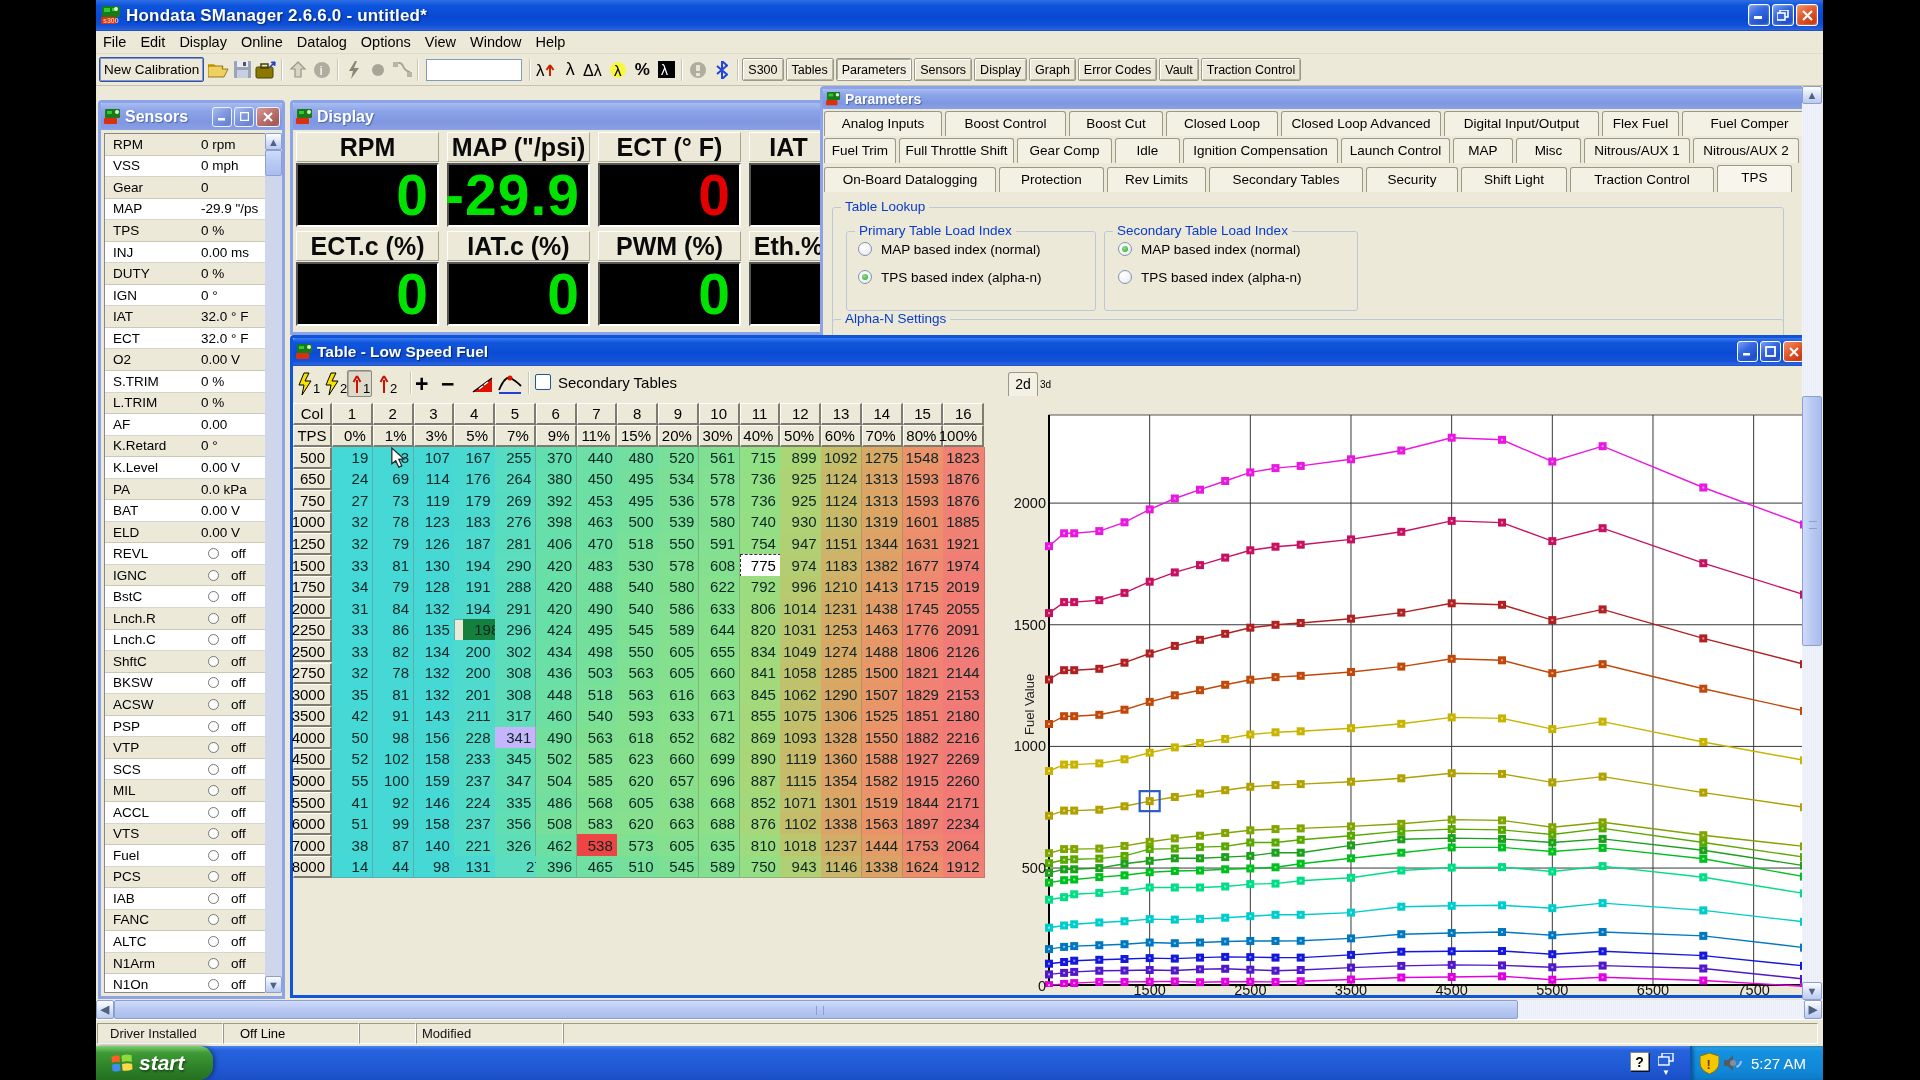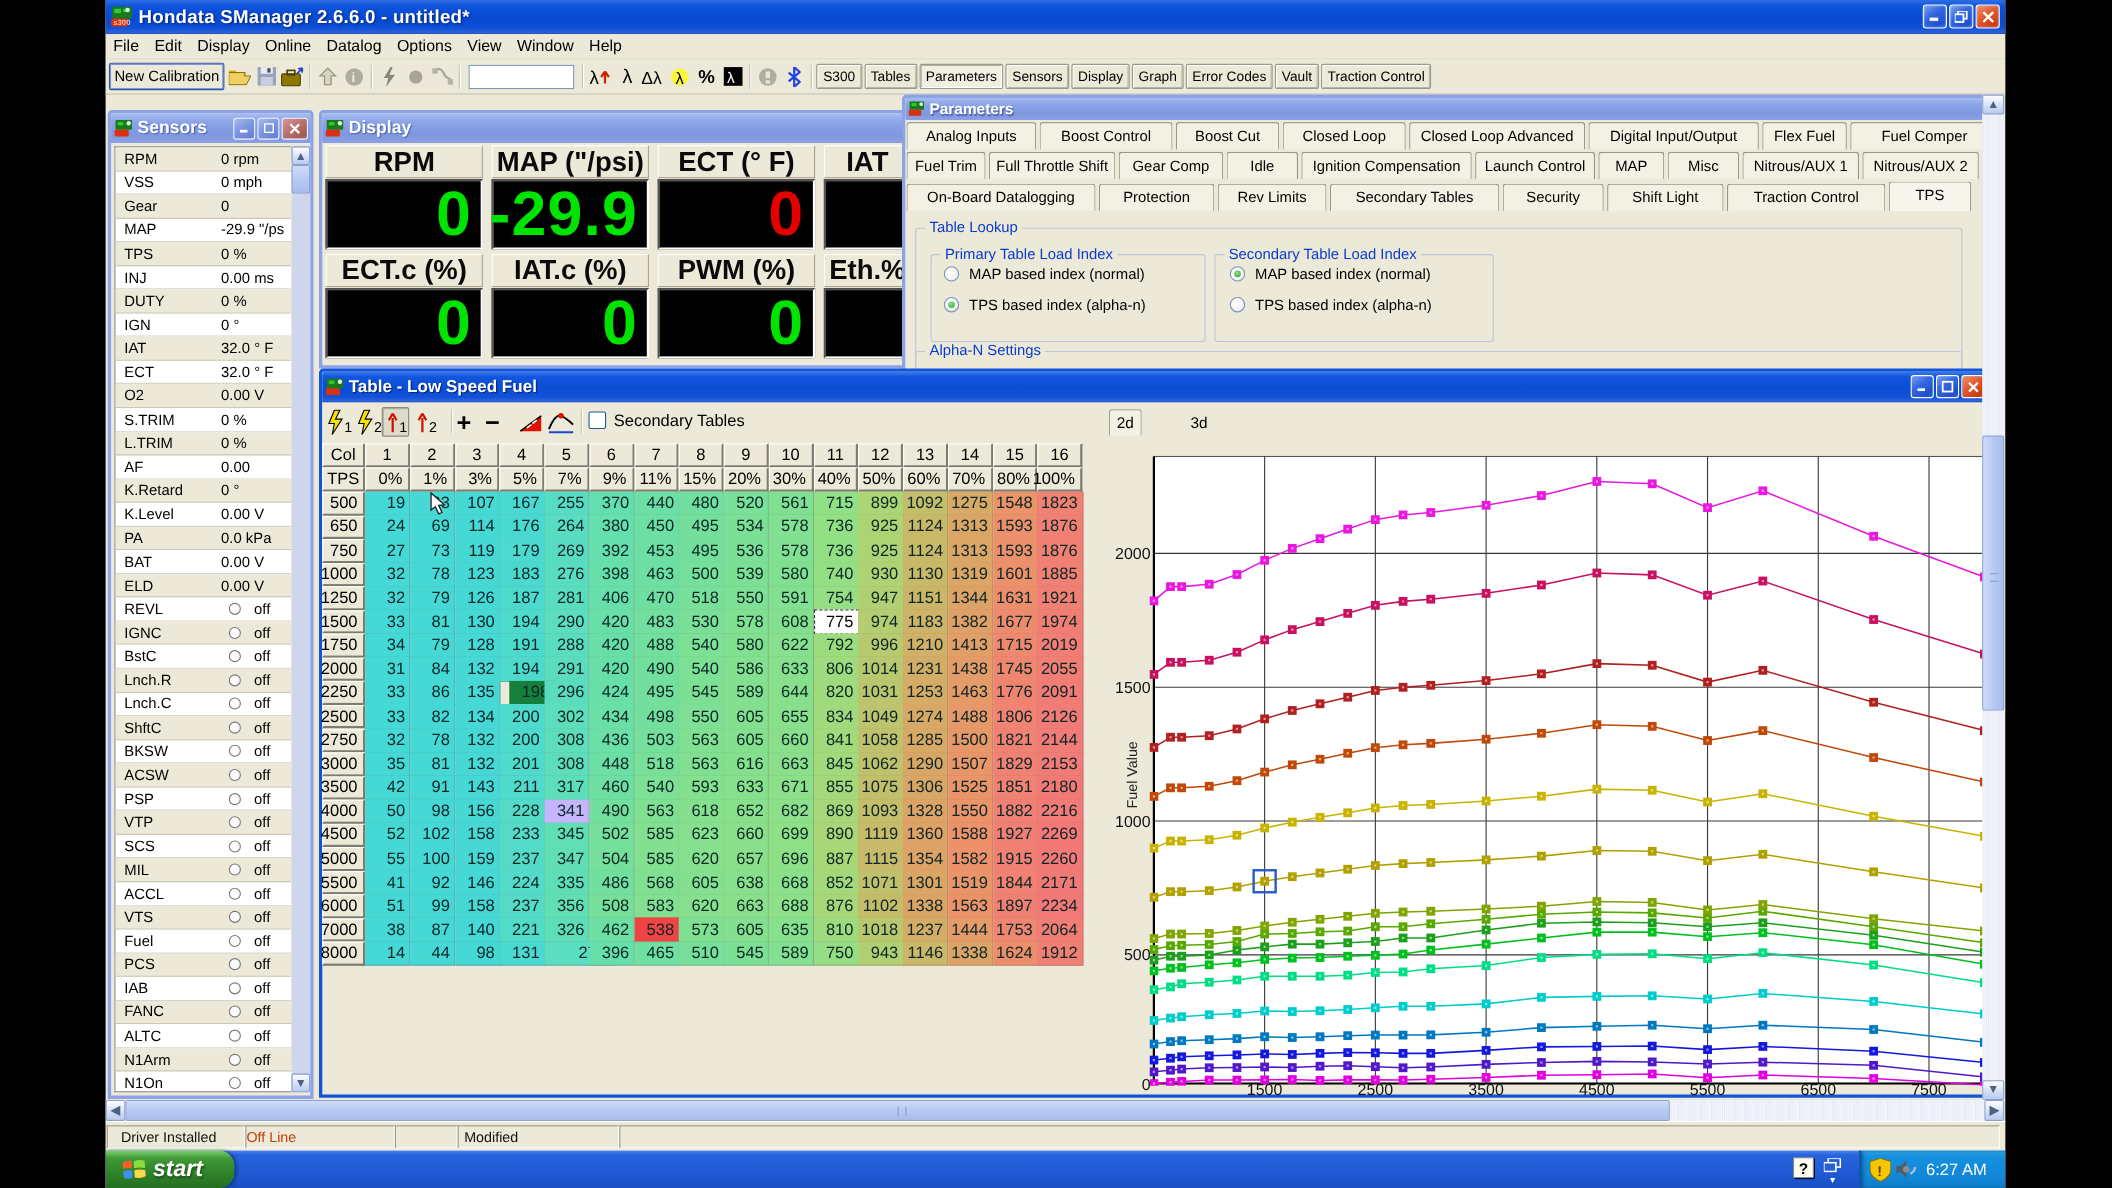--- a/index.html
+++ b/index.html
@@ -918,21 +918,21 @@
         <div class="dcell" style="left:405.84px;top:517.95px;width:41.26px;height:22.55px;background:rgb(130,224,144)">589</div>
         <div class="dcell" style="left:446.59999999999997px;top:517.95px;width:41.26px;height:22.55px;background:rgb(149,222,131)">750</div>
         <div class="dcell" style="left:487.35999999999996px;top:517.95px;width:41.26px;height:22.55px;background:rgb(176,208,115)">943</div>
         <div class="dcell" style="left:528.12px;top:517.95px;width:41.26px;height:22.55px;background:rgb(202,183,105)">1146</div>
         <div class="dcell" style="left:568.88px;top:517.95px;width:41.26px;height:22.55px;background:rgb(220,163,102)">1338</div>
         <div class="dcell" style="left:609.64px;top:517.95px;width:41.26px;height:22.55px;background:rgb(236,142,108)">1624</div>
         <div class="dcell" style="left:650.4px;top:517.95px;width:41.26px;height:22.55px;background:rgb(240,127,116)">1912</div>
       </div>
 
   <div class="abs" style="left:715px;top:34px;width:30px;height:24px;border:1px solid #9a9887;border-bottom:none;border-radius:3px 3px 0 0;background:#f3f1e4;text-align:center;font-size:14px;line-height:23px">2d</div>
-  <div class="abs" style="left:784px;top:36px;width:26px;height:22px;text-align:center;font-size:14px;line-height:21px">3d</div>
+  <div class="abs" style="left:747px;top:36px;width:26px;height:22px;text-align:left;font-size:10px;line-height:21px">3d</div>
   <div class="abs" style="left:729px;top:397px;font-size:13px;color:#222;transform:rotate(-90deg);transform-origin:left top;white-space:nowrap">Fuel Value</div>
   <svg id="plot" class="abs" style="left:700px;top:67px" width="813" height="593">
         <rect x="56" y="10" width="755" height="570" fill="#fff" stroke="#555" stroke-width="1"></rect>
         <line x1="156.663" y1="10" x2="156.663" y2="580" stroke="#383838" stroke-width="1"></line>
         <line x1="257.326" y1="10" x2="257.326" y2="580" stroke="#383838" stroke-width="1"></line>
         <line x1="357.98900000000003" y1="10" x2="357.98900000000003" y2="580" stroke="#383838" stroke-width="1"></line>
         <line x1="458.652" y1="10" x2="458.652" y2="580" stroke="#383838" stroke-width="1"></line>
         <line x1="559.315" y1="10" x2="559.315" y2="580" stroke="#383838" stroke-width="1"></line>
         <line x1="659.9780000000001" y1="10" x2="659.9780000000001" y2="580" stroke="#383838" stroke-width="1"></line>
         <line x1="760.641" y1="10" x2="760.641" y2="580" stroke="#383838" stroke-width="1"></line>
@@ -1629,21 +1629,21 @@
 <div class="abs sb sbtrack" style="left:1706px;top:86px;width:20px;height:914px;z-index:50">
   <div class="sbbtn abs" style="left:0;top:0;width:20px;height:18px">▲</div>
   <div class="sbthumbv abs" style="left:0;top:310px;width:20px;height:250px">
         <div class="abs" style="top:50%;left:6px;width:8px;height:8px;border-top:1px solid #8ba0ce;border-bottom:1px solid #8ba0ce"></div>
       </div>
   <div class="sbbtn abs" style="left:0;bottom:0;width:20px;height:18px">▼</div>
 </div>
 
 <div class="abs" style="left:0;top:1019px;width:1727px;height:27px;background:#ece9d8;border-top:1px solid #fff">
   <div class="abs" style="left:1px;top:3px;width:126px;height:21px;border:1px solid;border-color:#9d9a87 #fff #fff #9d9a87;font-size:13px;color:#111;line-height:20px;padding-left:12px">Driver Installed</div>
-  <div class="abs" style="left:127px;top:3px;width:136px;height:21px;border:1px solid;border-color:#9d9a87 #fff #fff #9d9a87;font-size:13px;color:#c2410c;line-height:20px;">Off Line</div>
+  <div class="abs" style="left:127px;top:3px;width:136px;height:21px;border:1px solid;border-color:#9d9a87 #fff #fff #9d9a87;font-size:13px;color:#000000;line-height:20px;padding-left:16px">Off Line</div>
   <div class="abs" style="left:263px;top:3px;width:57px;height:21px;border:1px solid;border-color:#9d9a87 #fff #fff #9d9a87"></div>
   <div class="abs" style="left:320px;top:3px;width:147px;height:21px;border:1px solid;border-color:#9d9a87 #fff #fff #9d9a87;font-size:13px;color:#111;line-height:20px;padding-left:5px">Modified</div>
   <div class="abs" style="left:467px;top:3px;width:1255px;height:21px;border:1px solid;border-color:#9d9a87 #fff #fff #9d9a87"></div>
 </div>
 
 <div class="abs" style="left:0;top:1046px;width:1727px;height:34px;background:linear-gradient(180deg,#4b83f1 0%,#2663dc 12%,#1f57d2 70%,#1a4ec4 100%);z-index:60">
   <div class="abs" style="left:0;top:0;width:117px;height:34px;border-radius:0 14px 14px 0;background:linear-gradient(180deg,#7ed072 0%,#3f9a37 20%,#2f8329 60%,#256f22 100%);box-shadow:2px 0 4px rgba(0,0,0,.4);display:flex;align-items:center">
     <svg style="margin-left:14px;transform:rotate(-4deg)" width="24" height="24" viewBox="0 0 24 24">
           <path d="M2 5 Q7 3 10 4.5 L10 11 Q6 9.8 2 11 Z" fill="#ff5e25"></path>
           <path d="M12 4.8 Q17 3 22 5 L22 11.5 Q17 10 12 11 Z" fill="#8ddb3c"></path>
@@ -1661,20 +1661,20 @@
   <div class="abs" style="left:1594px;top:0;width:133px;height:34px;background:linear-gradient(180deg,#34b1ef 0%,#1590e0 15%,#1186d6 75%,#0e7ac8 100%);border-left:2px solid #0a5aa8;box-shadow:inset 2px 1px 3px rgba(0,0,40,.3);display:flex;align-items:center">
     <svg style="margin-left:8px" width="19" height="21" viewBox="0 0 19 21">
           <path d="M9.5 0 L19 3 V10 Q19 17 9.5 21 Q0 17 0 10 V3 Z" fill="#f4c800" stroke="#8a6d00"></path>
           <text x="6.5" y="16" font-size="13" font-weight="bold" fill="#7a3500">!</text>
         </svg>
     <svg style="margin-left:4px" width="20" height="18" viewBox="0 0 20 18">
           <path d="M1 6 h4 l5 -5 v16 l-5 -5 h-4 z" fill="#555b66"></path>
           <circle cx="10" cy="9" r="3" fill="#888e99"></circle>
           <path d="M13.5 13 q4 -1.5 4.5 -6" stroke="#aebdf0" stroke-width="2" fill="none"></path>
         </svg>
-    <span style="color:#fff;font-size:15px;margin-left:8px">6:27 AM</span>
+    <span style="color:#fff;font-size:15px;margin-left:8px">5:27 AM</span>
   </div>
 </div>
 
 <svg class="abs" style="left:295px;top:447px;z-index:99" width="19" height="23" viewBox="0 0 22 26">
       <path d="M1 1 L1 19 L5.5 15.5 L9 23 L12.5 21.5 L9 14 L15 13.5 Z" fill="#fff" stroke="#222" stroke-width="1.4"></path>
     </svg>
 </div>
 
 </body></html>

